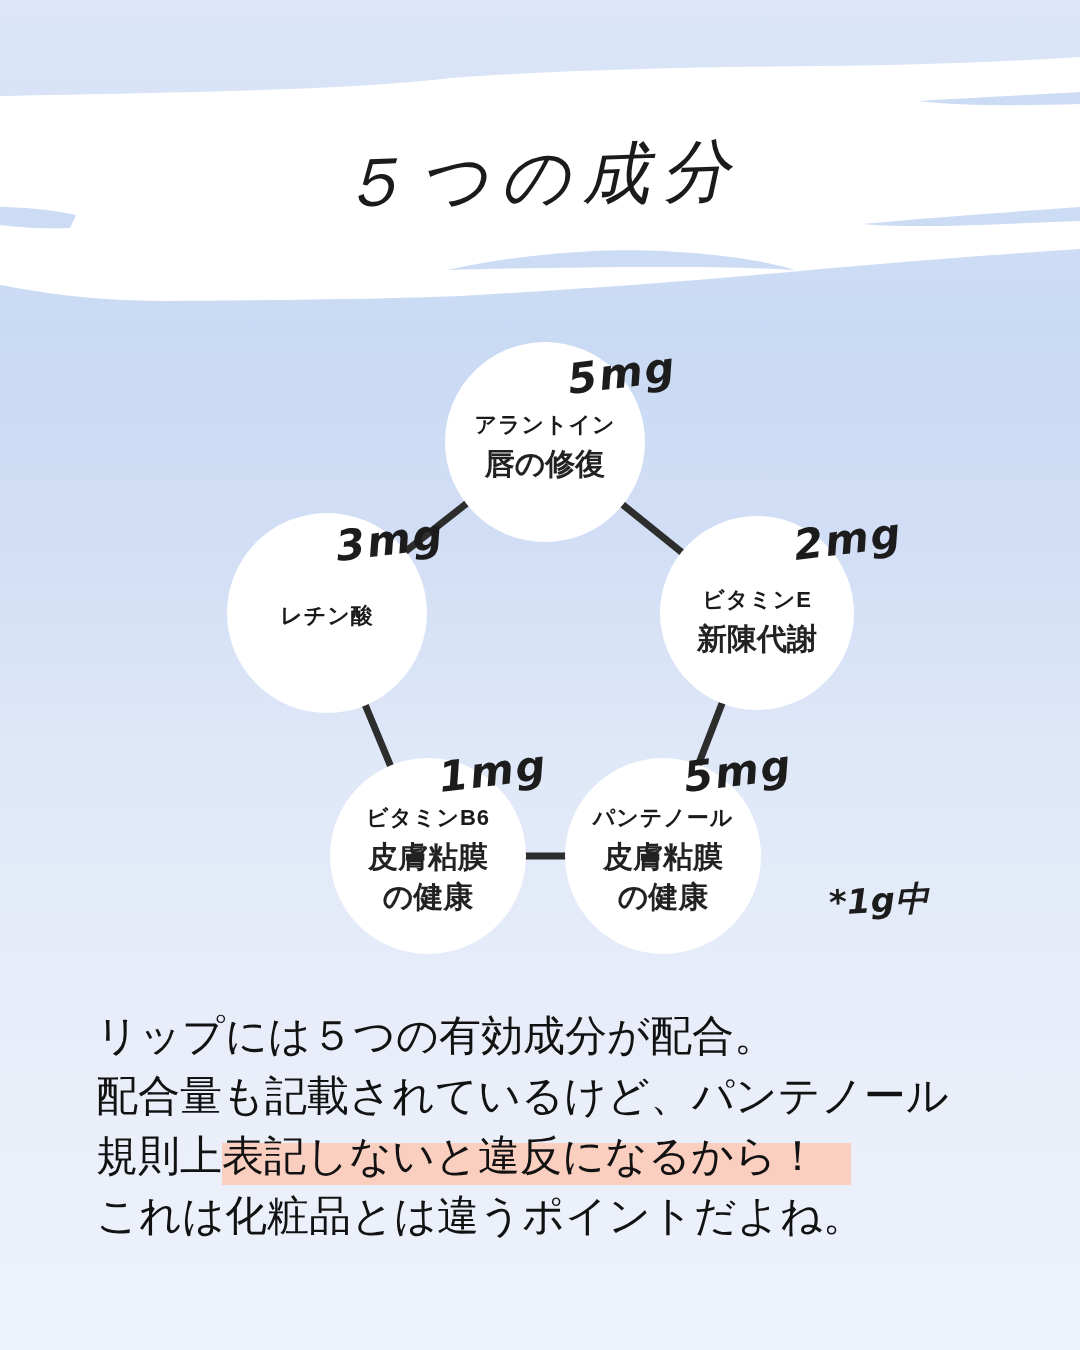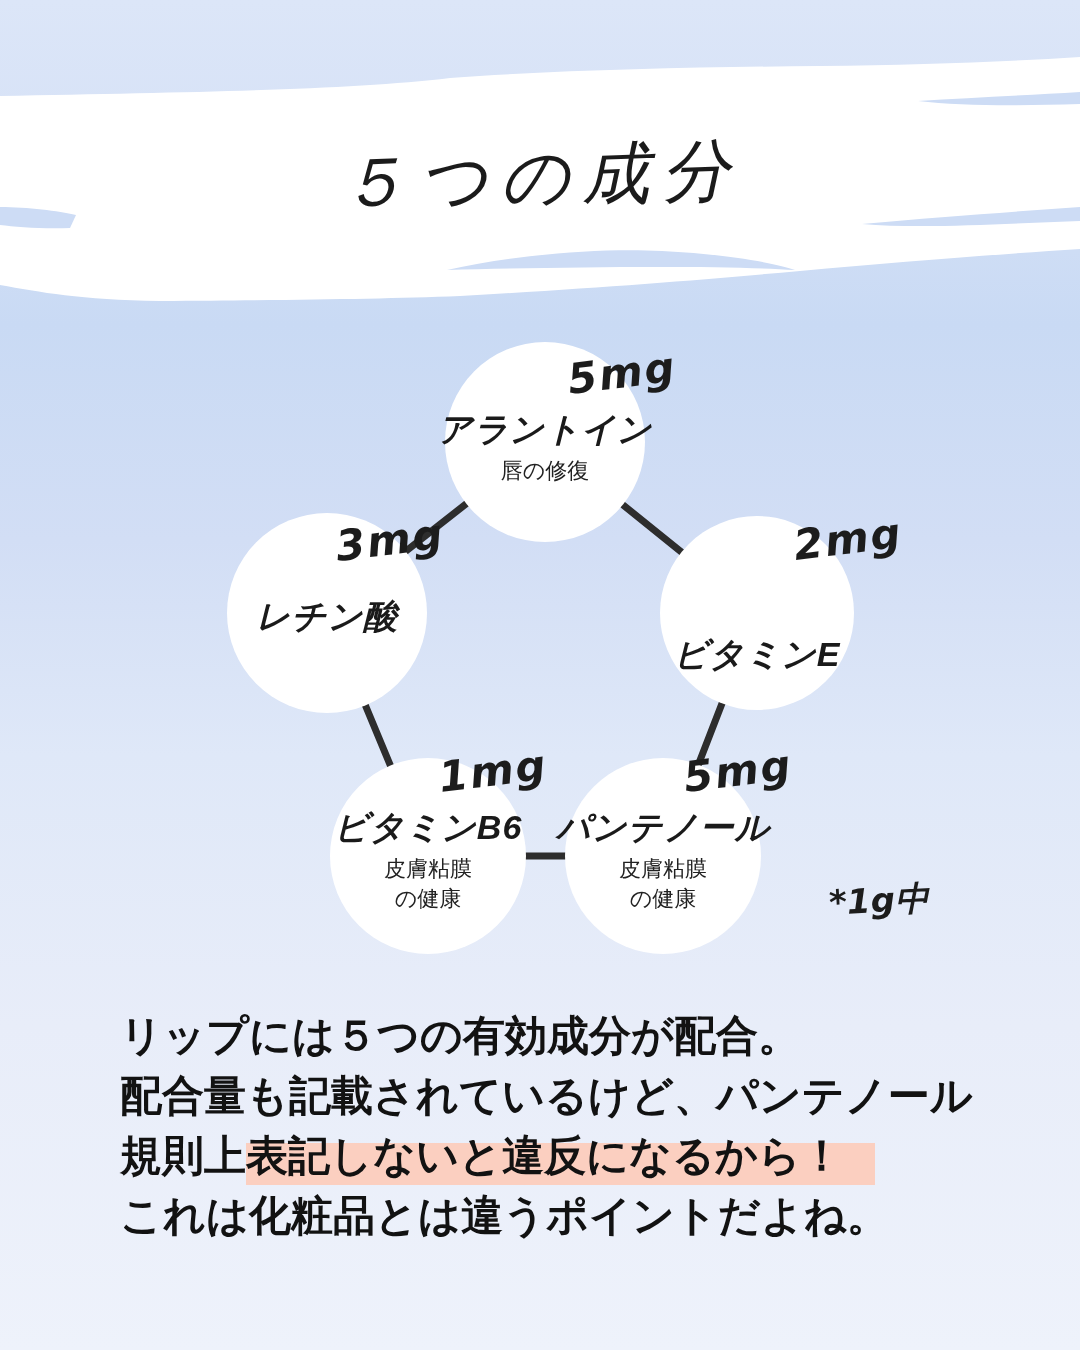--- a/index.html
+++ b/index.html
@@ -23,45 +23,45 @@
     font-size:68px; letter-spacing:12px;
     transform:rotate(-2deg);
     color:#1b1b1b;
   }
 
   .node {
     position:absolute; width:240px;
     transform:translate(-50%,-50%);
     text-align:center; line-height:1.2;
   }
-  .node .name { font-size:34px; font-weight:700; letter-spacing:1px; color:#1a1a1a;font-style:italic; }
+  .node .name { font-size:22px; font-weight:700; letter-spacing:1px; color:#1a1a1a; }
   .node .name + .name { margin-top:24px; }
-  .node .desc { font-size:22px; font-weight:400; margin-top:8px; color:#222; }
+  .node .desc { font-size:30px; font-weight:700; margin-top:8px; color:#222; }
   .node .desc + .desc { margin-top:4px; }
 
   .amount {
     position:absolute;
     transform:translate(-50%,-50%) rotate(-7deg);
     font-family:"DejaVu Sans",sans-serif;
     font-style:italic; font-weight:600;
     font-size:42px; letter-spacing:2px;
     color:#1c1c1c; white-space:nowrap;
   }
 
   .unit-note {
     position:absolute; left:879px; top:901px;
     transform:translate(-50%,-50%) rotate(-3deg);
     font-family:"DejaVu Sans",sans-serif;
     font-style:italic; font-weight:600;
     font-size:34px; color:#1c1c1c; white-space:nowrap;
   }
 
   .body-text {
-    position:absolute; left:120px; top:1006px;
-    font-size:42px; font-weight:700; line-height:60px;
+    position:absolute; left:96px; top:1006px;
+    font-size:42px; font-weight:400; line-height:60px;
     color:#121212; white-space:nowrap;
   }
   .hl {
     background:linear-gradient(180deg, rgba(0,0,0,0) 20%, #fbcfc0 20%);
     padding-bottom:6px; padding-right:32px;
   }
 </style>
 </head>
 <body>
 
@@ -102,22 +102,23 @@
   <div class="amount" style="left:848px; top:539px;">2mg</div>
   <div class="amount" style="left:390px; top:540px;">3mg</div>
   <div class="amount" style="left:493px; top:771px;">1mg</div>
   <div class="amount" style="left:738px; top:771px;">5mg</div>
 
   <div class="node" style="left:545px; top:447px;">
     <div class="name">アラントイン</div>
     <div class="desc">唇の修復</div>
   </div>
 
-  <div class="node" style="left:757px; top:654px;">
+  <div class="node" style="left:757px; top:622px;">
     <div class="name">ビタミンE</div>
+    <div class="desc">新陳代謝</div>
   </div>
 
   <div class="node" style="left:327px; top:616px;">
     <div class="name">レチン酸</div>
   </div>
 
   <div class="node" style="left:428px; top:860px;">
     <div class="name">ビタミンB6</div>
     <div class="desc">皮膚粘膜</div>
     <div class="desc">の健康</div>

